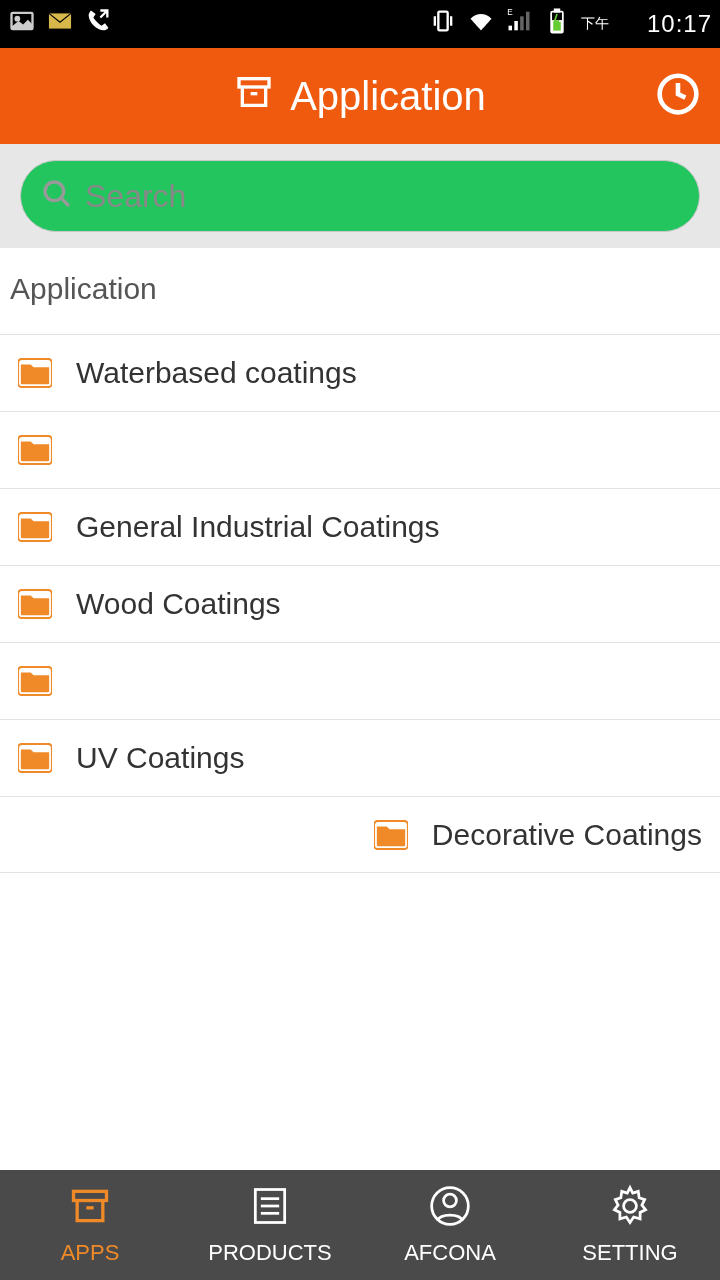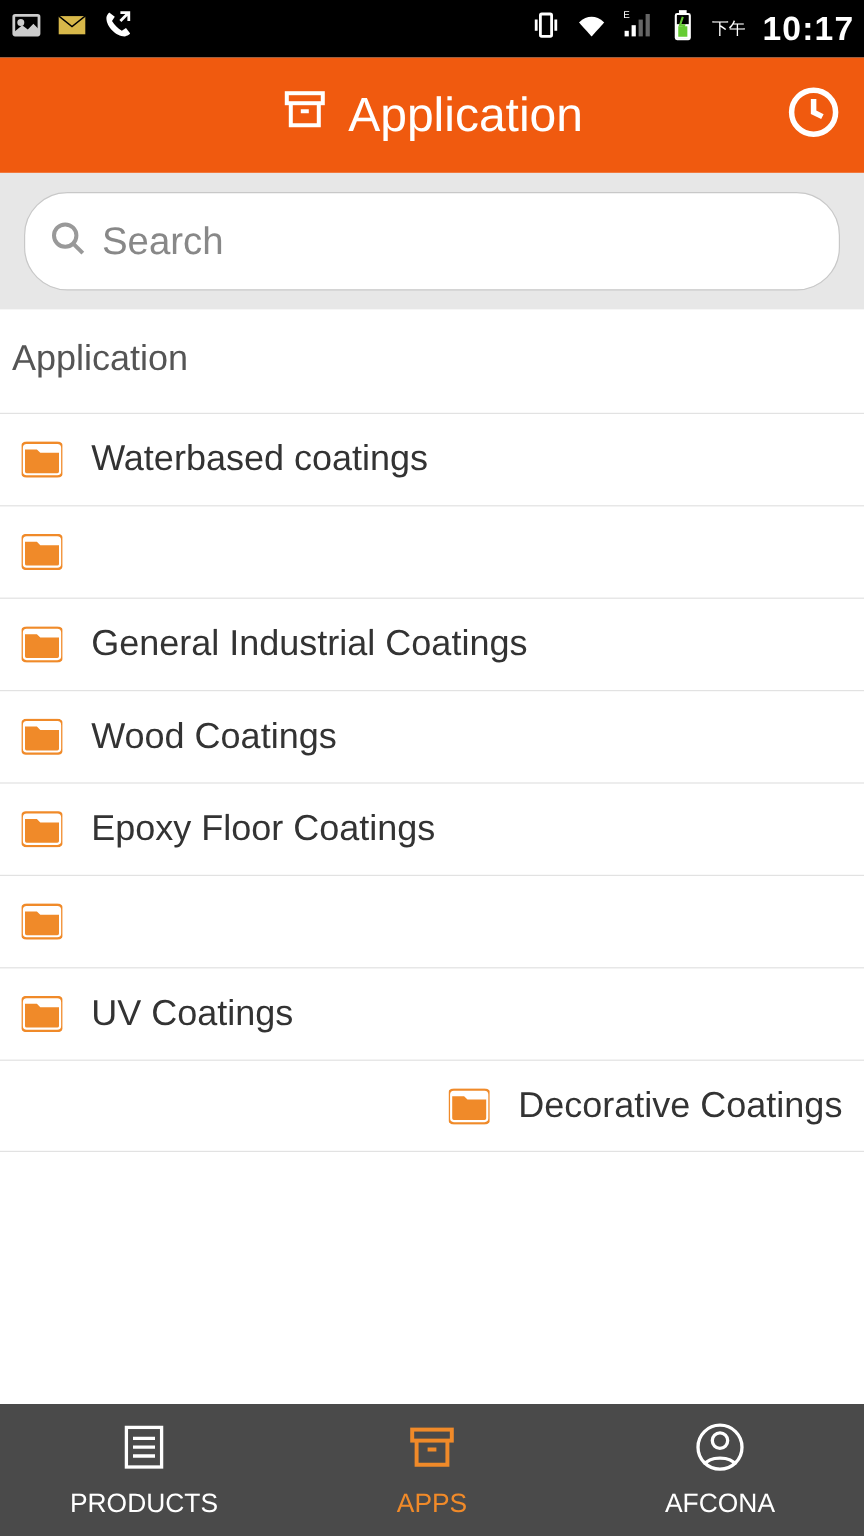--- a/index.html
+++ b/index.html
@@ -16,21 +16,21 @@
       height: 48px;
       background: #000;
       color: #fff;
       display: flex;
       align-items: center;
       padding: 0 8px;
       font-size: 26px;
     }
     .status-left { display: flex; gap: 10px; align-items: center; }
     .status-right { margin-left: auto; display: flex; gap: 10px; align-items: center; }
-    .status-right .time { font-size: 28px; font-weight: 700; letter-spacing: 1px; }
+    .status-right .time { font-size: 24px; font-weight: 400; letter-spacing: 1px; margin-left: 24px; }
     .status-right .time-suffix { font-size: 14px; margin-right: 4px; font-family: Liberation Serif, serif; }
     .status-icon { width: 28px; height: 28px; }
 
     .app-bar {
       height: 96px;
       background: #f05a0f;
       display: flex;
       align-items: center;
       justify-content: center;
       position: relative;
@@ -48,24 +48,24 @@
       right: 20px;
       top: 50%;
       transform: translateY(-50%);
     }
 
     .search-container {
       background: #e7e7e7;
       padding: 16px 20px;
     }
     .search-box {
-      background: #ffffff;
+      background: #22c55e;
       border: 1px solid #c8c8c8;
       border-radius: 36px;
-      height: 82px;
+      height: 72px;
       display: flex;
       align-items: center;
       padding: 0 20px;
       gap: 12px;
     }
     .search-box input {
       border: none;
       outline: none;
       font-size: 32px;
       color: #444;
@@ -247,29 +247,20 @@
     </span>
     <span>Wood Coatings</span>
   </div>
   <div class="list-item">
     <span class="folder-icon">
       <svg viewBox="0 0 24 20" width="34" height="30">
           <rect x="0" y="0" width="24" height="20" rx="3" fill="none" stroke="#f08a29" stroke-width="1.5"></rect>
           <path d="M2 4 H9 L11 6 H22 V17 A1 1 0 0 1 21 18 H3 A1 1 0 0 1 2 17 Z" fill="#f08a29"></path>
         </svg>
     </span>
-    <span>Epoxy Floor Coatings</span>
-  </div>
-  <div class="list-item">
-    <span class="folder-icon">
-      <svg viewBox="0 0 24 20" width="34" height="30">
-          <rect x="0" y="0" width="24" height="20" rx="3" fill="none" stroke="#f08a29" stroke-width="1.5"></rect>
-          <path d="M2 4 H9 L11 6 H22 V17 A1 1 0 0 1 21 18 H3 A1 1 0 0 1 2 17 Z" fill="#f08a29"></path>
-        </svg>
-    </span>
   </div>
   <div class="list-item">
     <span class="folder-icon">
       <svg viewBox="0 0 24 20" width="34" height="30">
           <rect x="0" y="0" width="24" height="20" rx="3" fill="none" stroke="#f08a29" stroke-width="1.5"></rect>
           <path d="M2 4 H9 L11 6 H22 V17 A1 1 0 0 1 21 18 H3 A1 1 0 0 1 2 17 Z" fill="#f08a29"></path>
         </svg>
     </span>
     <span>UV Coatings</span>
   </div>
@@ -278,44 +269,53 @@
       <svg viewBox="0 0 24 20" width="34" height="30">
           <rect x="0" y="0" width="24" height="20" rx="3" fill="none" stroke="#f08a29" stroke-width="1.5"></rect>
           <path d="M2 4 H9 L11 6 H22 V17 A1 1 0 0 1 21 18 H3 A1 1 0 0 1 2 17 Z" fill="#f08a29"></path>
         </svg>
     </span>
     <span>Decorative Coatings</span>
   </div>
 </div>
 
 <div class="bottom-nav">
+  <div class="nav-item active">
+    <span>
+      <svg class="nav-icon" viewBox="0 0 24 24" fill="none" stroke="#f08a29" stroke-width="1.8">
+          <rect x="3" y="4" width="18" height="5"></rect>
+          <path d="M5 9 V20 H19 V9"></path>
+          <line x1="10" y1="13" x2="14" y2="13"></line>
+        </svg>
+    </span>
+    <span>APPS</span>
+  </div>
   <div class="nav-item">
     <span>
       <svg class="nav-icon" viewBox="0 0 24 24" fill="none" stroke="#fff" stroke-width="1.5">
           <rect x="4" y="3" width="16" height="18"></rect>
           <line x1="7" y1="8" x2="17" y2="8"></line>
           <line x1="7" y1="12" x2="17" y2="12"></line>
           <line x1="7" y1="16" x2="17" y2="16"></line>
         </svg>
     </span>
     <span>PRODUCTS</span>
   </div>
-  <div class="nav-item active">
-    <span>
-      <svg class="nav-icon" viewBox="0 0 24 24" fill="none" stroke="#f08a29" stroke-width="1.8">
-          <rect x="3" y="4" width="18" height="5"></rect>
-          <path d="M5 9 V20 H19 V9"></path>
-          <line x1="10" y1="13" x2="14" y2="13"></line>
-        </svg>
-    </span>
-    <span>APPS</span>
-  </div>
   <div class="nav-item">
     <span>
       <svg class="nav-icon" viewBox="0 0 24 24" fill="none" stroke="#fff" stroke-width="1.5">
           <circle cx="12" cy="12" r="10"></circle>
           <circle cx="12" cy="9" r="3.5"></circle>
           <path d="M5 20 C7 16 17 16 19 20"></path>
         </svg>
     </span>
     <span>AFCONA</span>
   </div>
+  <div class="nav-item">
+    <span>
+      <svg class="nav-icon" viewBox="0 0 24 24" fill="none" stroke="#fff" stroke-width="1.5">
+          <circle cx="12" cy="12" r="3.5"></circle>
+          <path d="M12 2 L13.5 5 L16.5 4 L17 7.5 L20 8.5 L18.5 11.5 L20.5 14 L17.5 15.5 L17.5 19 L14 18 L12 21 L10 18 L6.5 19 L6.5 15.5 L3.5 14 L5.5 11.5 L4 8.5 L7 7.5 L7.5 4 L10.5 5 Z"></path>
+        </svg>
+    </span>
+    <span>SETTING</span>
+  </div>
 </div>
 
 </body></html>

